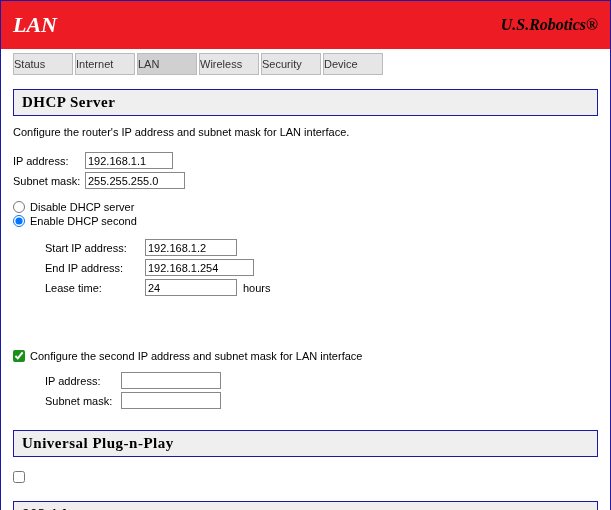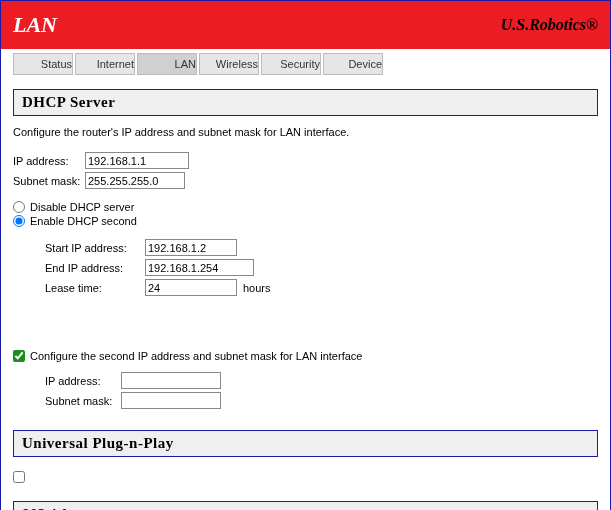--- a/index.html
+++ b/index.html
@@ -2,21 +2,21 @@
 <html><head>
 <meta charset="utf-8">
 <style>
 * { box-sizing: border-box; margin: 0; padding: 0; }
 body { font-family: Arial, Helvetica, sans-serif; font-size: 11px; color: #000; background: #fff; }
 .page { width: 611px; border: 1px solid #1a1aa5; }
 .header { background: #ed1c24; height: 48px; display: flex; align-items: center; justify-content: space-between; padding: 0 12px; }
 .header-title { color: #fff; font-size: 22px; font-weight: bold; font-style: italic; font-family: Georgia, serif; }
 .brand { color: #000000; font-style: italic; font-weight: bold; font-size: 16px; font-family: Georgia, serif; }
 .tabs { display: flex; padding: 4px 12px 0 12px; background: #fff; }
-.tab { background: #e6e6e6; border: 1px solid #bbb; padding: 4px 0; font-size: 11px; color: #333; text-align: right; width: 60px; cursor: pointer; margin-right: 2px; }
+.tab { background: #e6e6e6; border: 1px solid #bbb; padding: 4px 0; font-size: 11px; color: #333; text-align: left; width: 60px; cursor: pointer; margin-right: 2px; }
 .tab.active { background: #d0d0d0; }
 .content { padding: 8px 12px 12px 12px; }
 .section-title { border: 1px solid #1a1aa5; background: #efefef; font-family: Georgia, serif; font-size: 15px; font-weight: bold; padding: 4px 8px; margin-top: 6px; letter-spacing: 0.5px; }
 .section-body { padding: 10px 0 4px 0; }
 .desc { font-size: 11px; margin-bottom: 14px; }
 .field-row { display: flex; align-items: center; margin-bottom: 3px; }
 .field-label { width: 68px; text-align: left; font-size: 11px; margin-right: 4px; }
 .field-row input[type="text"] { border: 1px solid #888; font-size: 11px; height: 17px; padding: 1px 2px; }
 .radio-row, .check-row { display: flex; align-items: flex-start; margin-bottom: 2px; font-size: 11px; }
 .radio-row input, .check-row input { margin-right: 5px; }
@@ -43,21 +43,21 @@
     <div class="tab">Wireless</div>
     <div class="tab">Security</div>
     <div class="tab">Device</div>
   </div>
   <div class="content">
     <div class="section-title">DHCP Server</div>
     <div class="section-body">
       <div class="desc">Configure the router's IP address and subnet mask for LAN interface.</div>
       <div class="field-row">
         <span class="field-label">IP address:</span>
-        <input type="text" style="width: 104px;" value="192.168.1.1">
+        <input type="text" style="width: 88px;" value="192.168.1.1">
       </div>
       <div class="field-row" style="margin-bottom:12px">
         <span class="field-label">Subnet mask:</span>
         <input type="text" style="width: 100px;" value="255.255.255.0">
       </div>
       <div class="radio-row">
         <input type="radio" name="dhcp" style="">
         <span>Disable DHCP server</span>
       </div>
       <div class="radio-row">

